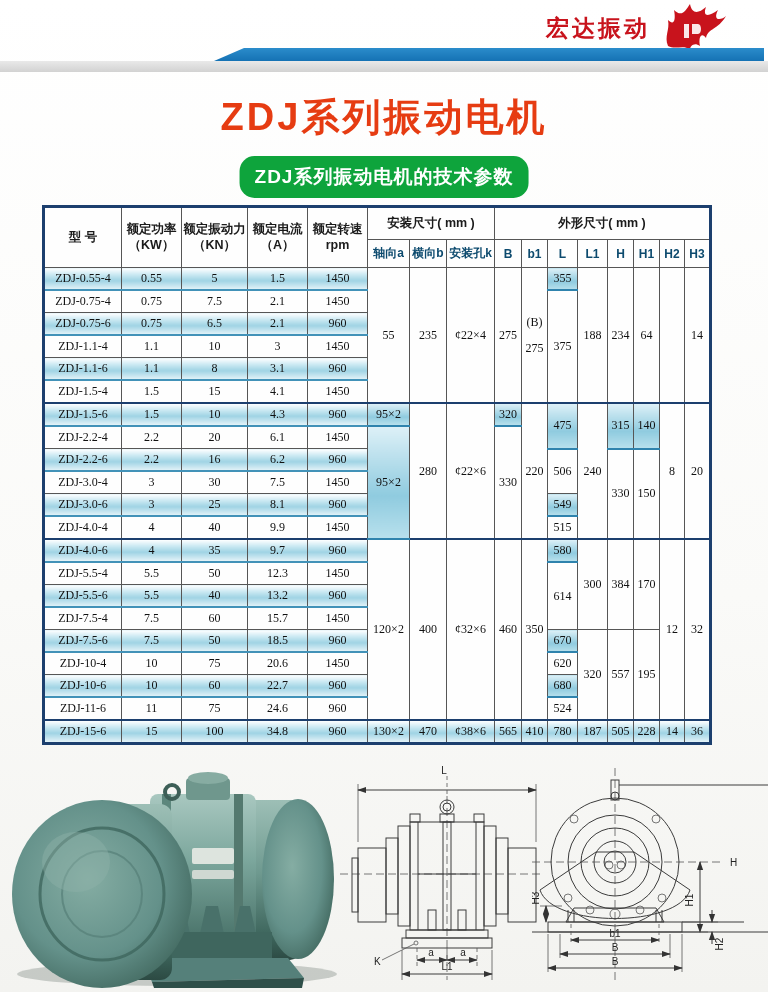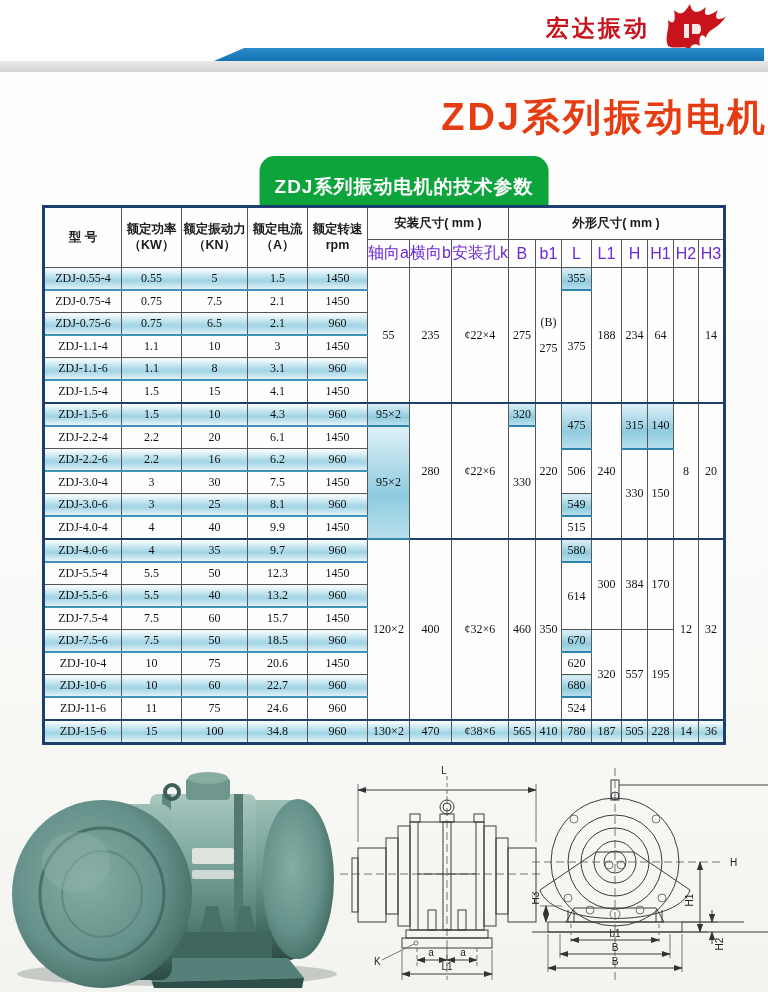--- a/index.html
+++ b/index.html
@@ -10,33 +10,33 @@
   }
   
   .brand{position:absolute;top:13px;right:118px;font-size:23px;font-weight:bold;
          color:#c8131c;letter-spacing:3px;}
   .logo{position:absolute;top:2px;right:42px;width:70px;height:50px;}
   .stripe-blue{position:absolute;top:48px;left:214px;width:550px;height:13px;
                background:linear-gradient(180deg,#2b8ccb,#1572b4);
                clip-path:polygon(30px 0,100% 0,100% 100%,0 100%);}
   .stripe-gray{position:absolute;top:61px;left:0;width:768px;height:11px;
                background:linear-gradient(180deg,#e9e9e9,#d2d2d2);}
-  .title{position:absolute;top:92px;left:0;width:768px;text-align:right;
+  .title{position:absolute;top:92px;left:0;width:768px;text-align:center;
          font-size:38px;font-weight:bold;color:#e63c12;letter-spacing:3px;}
   .pill{position:absolute;top:156px;left:50%;transform:translateX(-50%);
         background:#0ea43c;color:#ffffff;font-size:19px;font-weight:bold;
-        padding:18px 15px;border-radius:15px;letter-spacing:1px;white-space:nowrap;margin-left:20px;}
+        padding:8px 15px;border-radius:15px;letter-spacing:1px;white-space:nowrap;}
   
   .tech-table{position:absolute;left:42px;top:205px;border-collapse:collapse;
               table-layout:fixed;background:#fefefe;border:3px solid #1c3f6e;}
   .tech-table th,.tech-table td{border:1px solid #565656;text-align:center;
               padding:0;overflow:hidden;white-space:nowrap;}
   .tech-table thead th{font-size:12.5px;font-weight:600;color:#1b1b1b;line-height:1.25;}
   .tech-table thead tr:first-child th{height:31px;}
-  .tech-table thead tr:last-child td{height:27px;font-size:16px;font-weight:400;color:#6d28d9;}
+  .tech-table thead tr:last-child td{height:27px;font-size:12px;font-weight:700;color:#0c4a6e;}
   .tech-table tbody td{height:21px;font-size:12px;color:#111;
               font-family:"Liberation Serif",serif;}
   td.shade{background:linear-gradient(180deg,#fdfeff 0%,#cdeaf3 28%,#9fd3e4 58%,#e4f3f8 100%);
            border-bottom:2px solid #4292b8;}
   td.hl{background:linear-gradient(180deg,#ddf0f7 0%,#8fcbdf 62%,#b7e0ec 100%);
         border-bottom:2px solid #2f83ad;}
   tr.gsep td{border-top:2.5px solid #1c3f6e;}
   td.twolines{line-height:1;}
   td.twolines div{margin:3px 0;}
   

